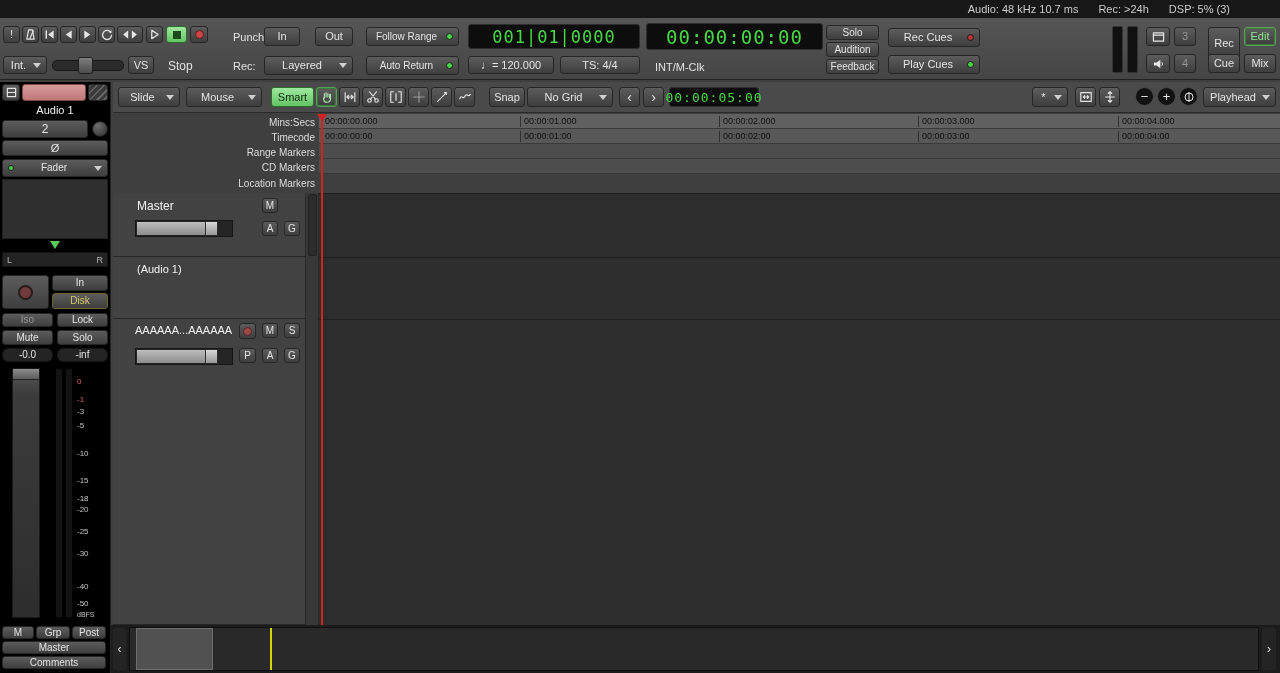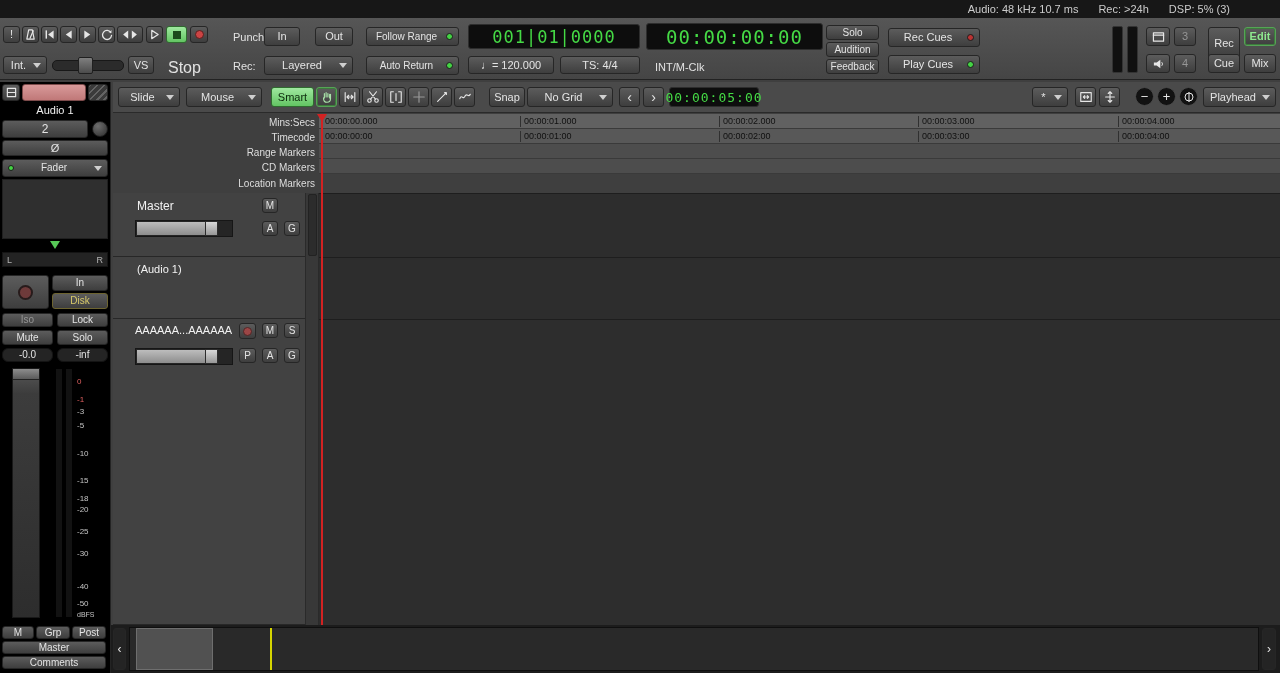--- a/index.html
+++ b/index.html
@@ -5,21 +5,21 @@
   *{margin:0;padding:0;box-sizing:border-box;}
   body{background:#000;}
   #app{position:relative;width:1280px;height:673px;background:#3f3f3f;
        font-family:"Liberation Sans",sans-serif;color:#e2e2e2;overflow:hidden;}
   .abs{position:absolute;}
   .btn{position:absolute;display:flex;align-items:center;justify-content:center;
        background:linear-gradient(#5c5c5c,#3e3e3e);border:1px solid #262626;
        border-radius:3px;color:#e4e4e4;font-size:11px;line-height:1;}
   .btn.dim{color:#969696;}
   .btn.green{background:linear-gradient(#9fe89f,#63c463);color:#0b2a0b;border-color:#2f6b2f;}
-  .btn.green-outline{color:#8fe88f;border-color:#56a356;box-shadow:0 0 0 1px #3c7a3c inset;font-weight:bold;}
+  .btn.green-outline{color:#8fe88f;border-color:#56a356;box-shadow:0 0 0 1px #3c7a3c inset;}
   .btn.disp{background:#242424;border-color:#141414;font-size:10px;border-radius:6px;align-items:center;}
   .dd{justify-content:flex-start;padding:0 5px;gap:5px;}
   .dd .txt{flex:1;text-align:center;}
   .arr{width:0;height:0;border-left:4px solid transparent;border-right:4px solid transparent;
        border-top:5px solid #cfcfcf;}
   .led{width:7px;height:7px;border-radius:50%;border:1px solid #1c1c1c;}
   .clock{position:absolute;background:#0d0d0d;border:1px solid #2d2d2d;border-radius:3px;
          color:#45da45;font-family:"DejaVu Sans Mono",monospace;display:flex;
          align-items:center;justify-content:center;letter-spacing:1px;}
   .label{position:absolute;font-size:11px;color:#e2e2e2;line-height:1;}
@@ -137,21 +137,21 @@
 
     <div class="btn dd" style="left:3px;top:38px;width:44px;height:18px">
       <span class="txt">Int.</span>
       <span class="arr"></span>
     </div>
     <div class="abs" style="left:52px;top:42px;width:72px;height:11px;background:#2b2b2b;border:1px solid #181818;border-radius:5px"></div>
     <div class="abs" style="left:78px;top:39px;width:15px;height:17px;background:linear-gradient(#7f7f7f,#4c4c4c);border:1px solid #202020;border-radius:2px"></div>
     <div class="btn" style="left:128px;top:38px;width:26px;height:18px">
       <span>VS</span>
     </div>
-    <span class="label" style="left:168px;top:42px;font-size:16px">Stop</span>
+    <span class="label" style="left:168px;top:42px;font-size:12px">Stop</span>
 
     <span class="label" style="left:233px;top:14px">Punch:</span>
     <div class="btn" style="left:264px;top:9px;width:36px;height:19px">
       <span>In</span>
     </div>
     <div class="btn" style="left:315px;top:9px;width:38px;height:19px">
       <span>Out</span>
     </div>
     <span class="label" style="left:233px;top:43px">Rec:</span>
     <div class="btn dd" style="left:264px;top:38px;width:89px;height:19px">

